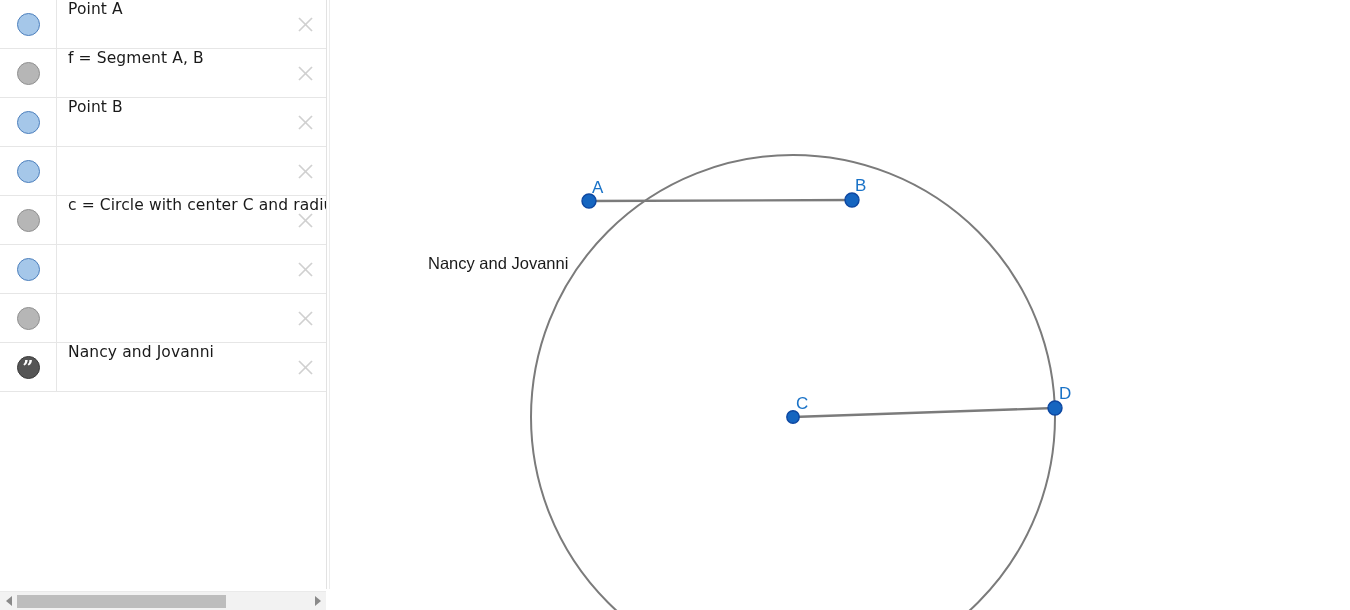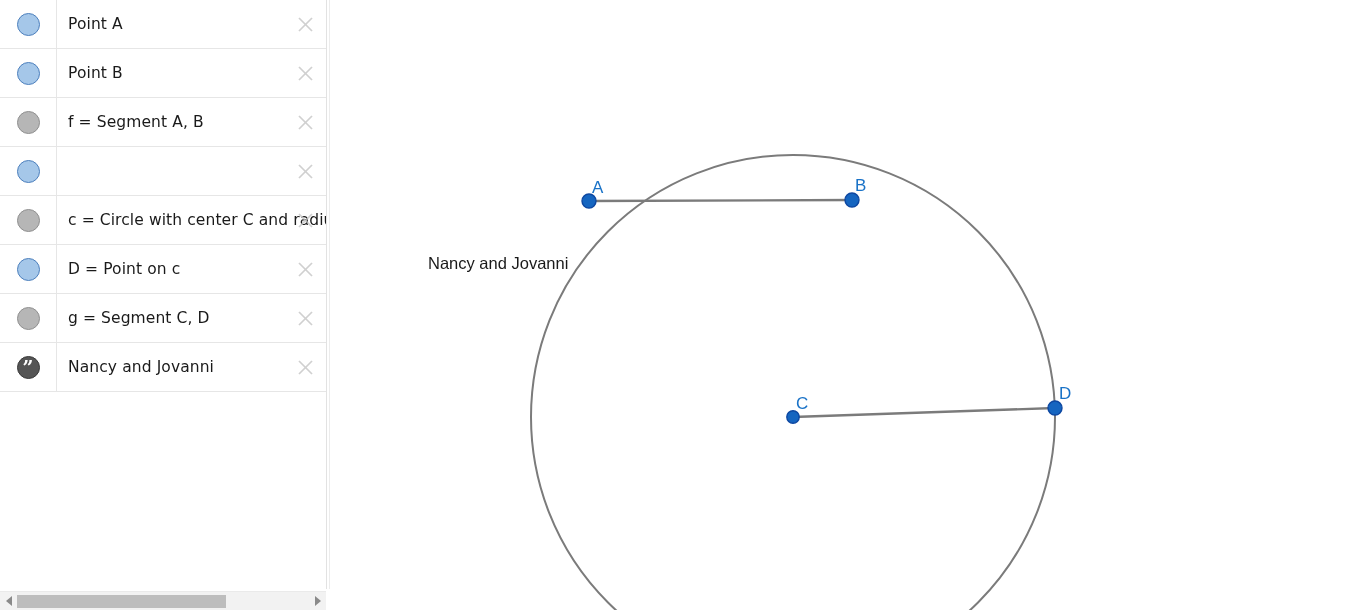--- a/index.html
+++ b/index.html
@@ -105,21 +105,20 @@
     font-family: "DejaVu Serif", serif;
     font-size: 19px;
     line-height: 23px;
     font-weight: 700;
   }
 
   .label-cell {
     flex: 1;
     height: 49px;
     display: flex;
-    align-items: center;
     padding-left: 11px;
     overflow: hidden;
     position: relative;
   }
 
   .obj-label {
     font-family: "DejaVu Sans", sans-serif;
     font-size: 15.5px;
     color: #1a1a1a;
     white-space: nowrap;
@@ -234,39 +233,66 @@
         <div class="close-cell">
           <svg class="close-x" viewBox="0 0 17 17">
             <line x1="2" y1="2" x2="15" y2="15"></line>
               <line x1="15" y1="2" x2="2" y2="15"></line>
           </svg>
         </div>
       </div>
 
       <div class="obj-row">
         <div class="marker-cell">
+          <span class="marker shape"></span>
+        </div>
+        <div class="label-cell">
+          <span class="obj-label">f = Segment A, B</span>
+        </div>
+        <div class="close-cell">
+          <svg class="close-x" viewBox="0 0 17 17">
+            <line x1="2" y1="2" x2="15" y2="15"></line>
+              <line x1="15" y1="2" x2="2" y2="15"></line>
+          </svg>
+        </div>
+      </div>
+
+      <div class="obj-row">
+        <div class="marker-cell">
           <span class="marker point"></span>
         </div>
         <div class="label-cell">
           <span class="obj-label">Point B</span>
         </div>
         <div class="close-cell">
           <svg class="close-x" viewBox="0 0 17 17">
             <line x1="2" y1="2" x2="15" y2="15"></line>
               <line x1="15" y1="2" x2="2" y2="15"></line>
           </svg>
         </div>
       </div>
 
       <div class="obj-row">
         <div class="marker-cell">
+          <span class="marker point"></span>
+        </div>
+        <div class="close-cell">
+          <svg class="close-x" viewBox="0 0 17 17">
+            <line x1="2" y1="2" x2="15" y2="15"></line>
+              <line x1="15" y1="2" x2="2" y2="15"></line>
+          </svg>
+        </div>
+      </div>
+
+      <div class="obj-row">
+        <div class="marker-cell">
           <span class="marker shape"></span>
         </div>
         <div class="label-cell">
-          <span class="obj-label">f = Segment A, B</span>
+          <span class="obj-label">c = Circle with center C and radius</span>
         </div>
         <div class="close-cell">
           <svg class="close-x" viewBox="0 0 17 17">
             <line x1="2" y1="2" x2="15" y2="15"></line>
               <line x1="15" y1="2" x2="2" y2="15"></line>
           </svg>
         </div>
       </div>
 
       <div class="obj-row">
@@ -277,53 +303,20 @@
           <svg class="close-x" viewBox="0 0 17 17">
             <line x1="2" y1="2" x2="15" y2="15"></line>
               <line x1="15" y1="2" x2="2" y2="15"></line>
           </svg>
         </div>
       </div>
 
       <div class="obj-row">
         <div class="marker-cell">
           <span class="marker shape"></span>
-        </div>
-        <div class="label-cell">
-          <span class="obj-label">c = Circle with center C and radius</span>
-        </div>
-        <div class="close-cell">
-          <svg class="close-x" viewBox="0 0 17 17">
-            <line x1="2" y1="2" x2="15" y2="15"></line>
-              <line x1="15" y1="2" x2="2" y2="15"></line>
-          </svg>
-        </div>
-      </div>
-
-      <div class="obj-row">
-        <div class="marker-cell">
-          <span class="marker point"></span>
-        </div>
-        <div class="label-cell">
-          <span class="obj-label">D = Point on c</span>
-        </div>
-        <div class="close-cell">
-          <svg class="close-x" viewBox="0 0 17 17">
-            <line x1="2" y1="2" x2="15" y2="15"></line>
-              <line x1="15" y1="2" x2="2" y2="15"></line>
-          </svg>
-        </div>
-      </div>
-
-      <div class="obj-row">
-        <div class="marker-cell">
-          <span class="marker shape"></span>
-        </div>
-        <div class="label-cell">
-          <span class="obj-label">g = Segment C, D</span>
         </div>
         <div class="close-cell">
           <svg class="close-x" viewBox="0 0 17 17">
             <line x1="2" y1="2" x2="15" y2="15"></line>
               <line x1="15" y1="2" x2="2" y2="15"></line>
           </svg>
         </div>
       </div>
 
       <div class="obj-row">

